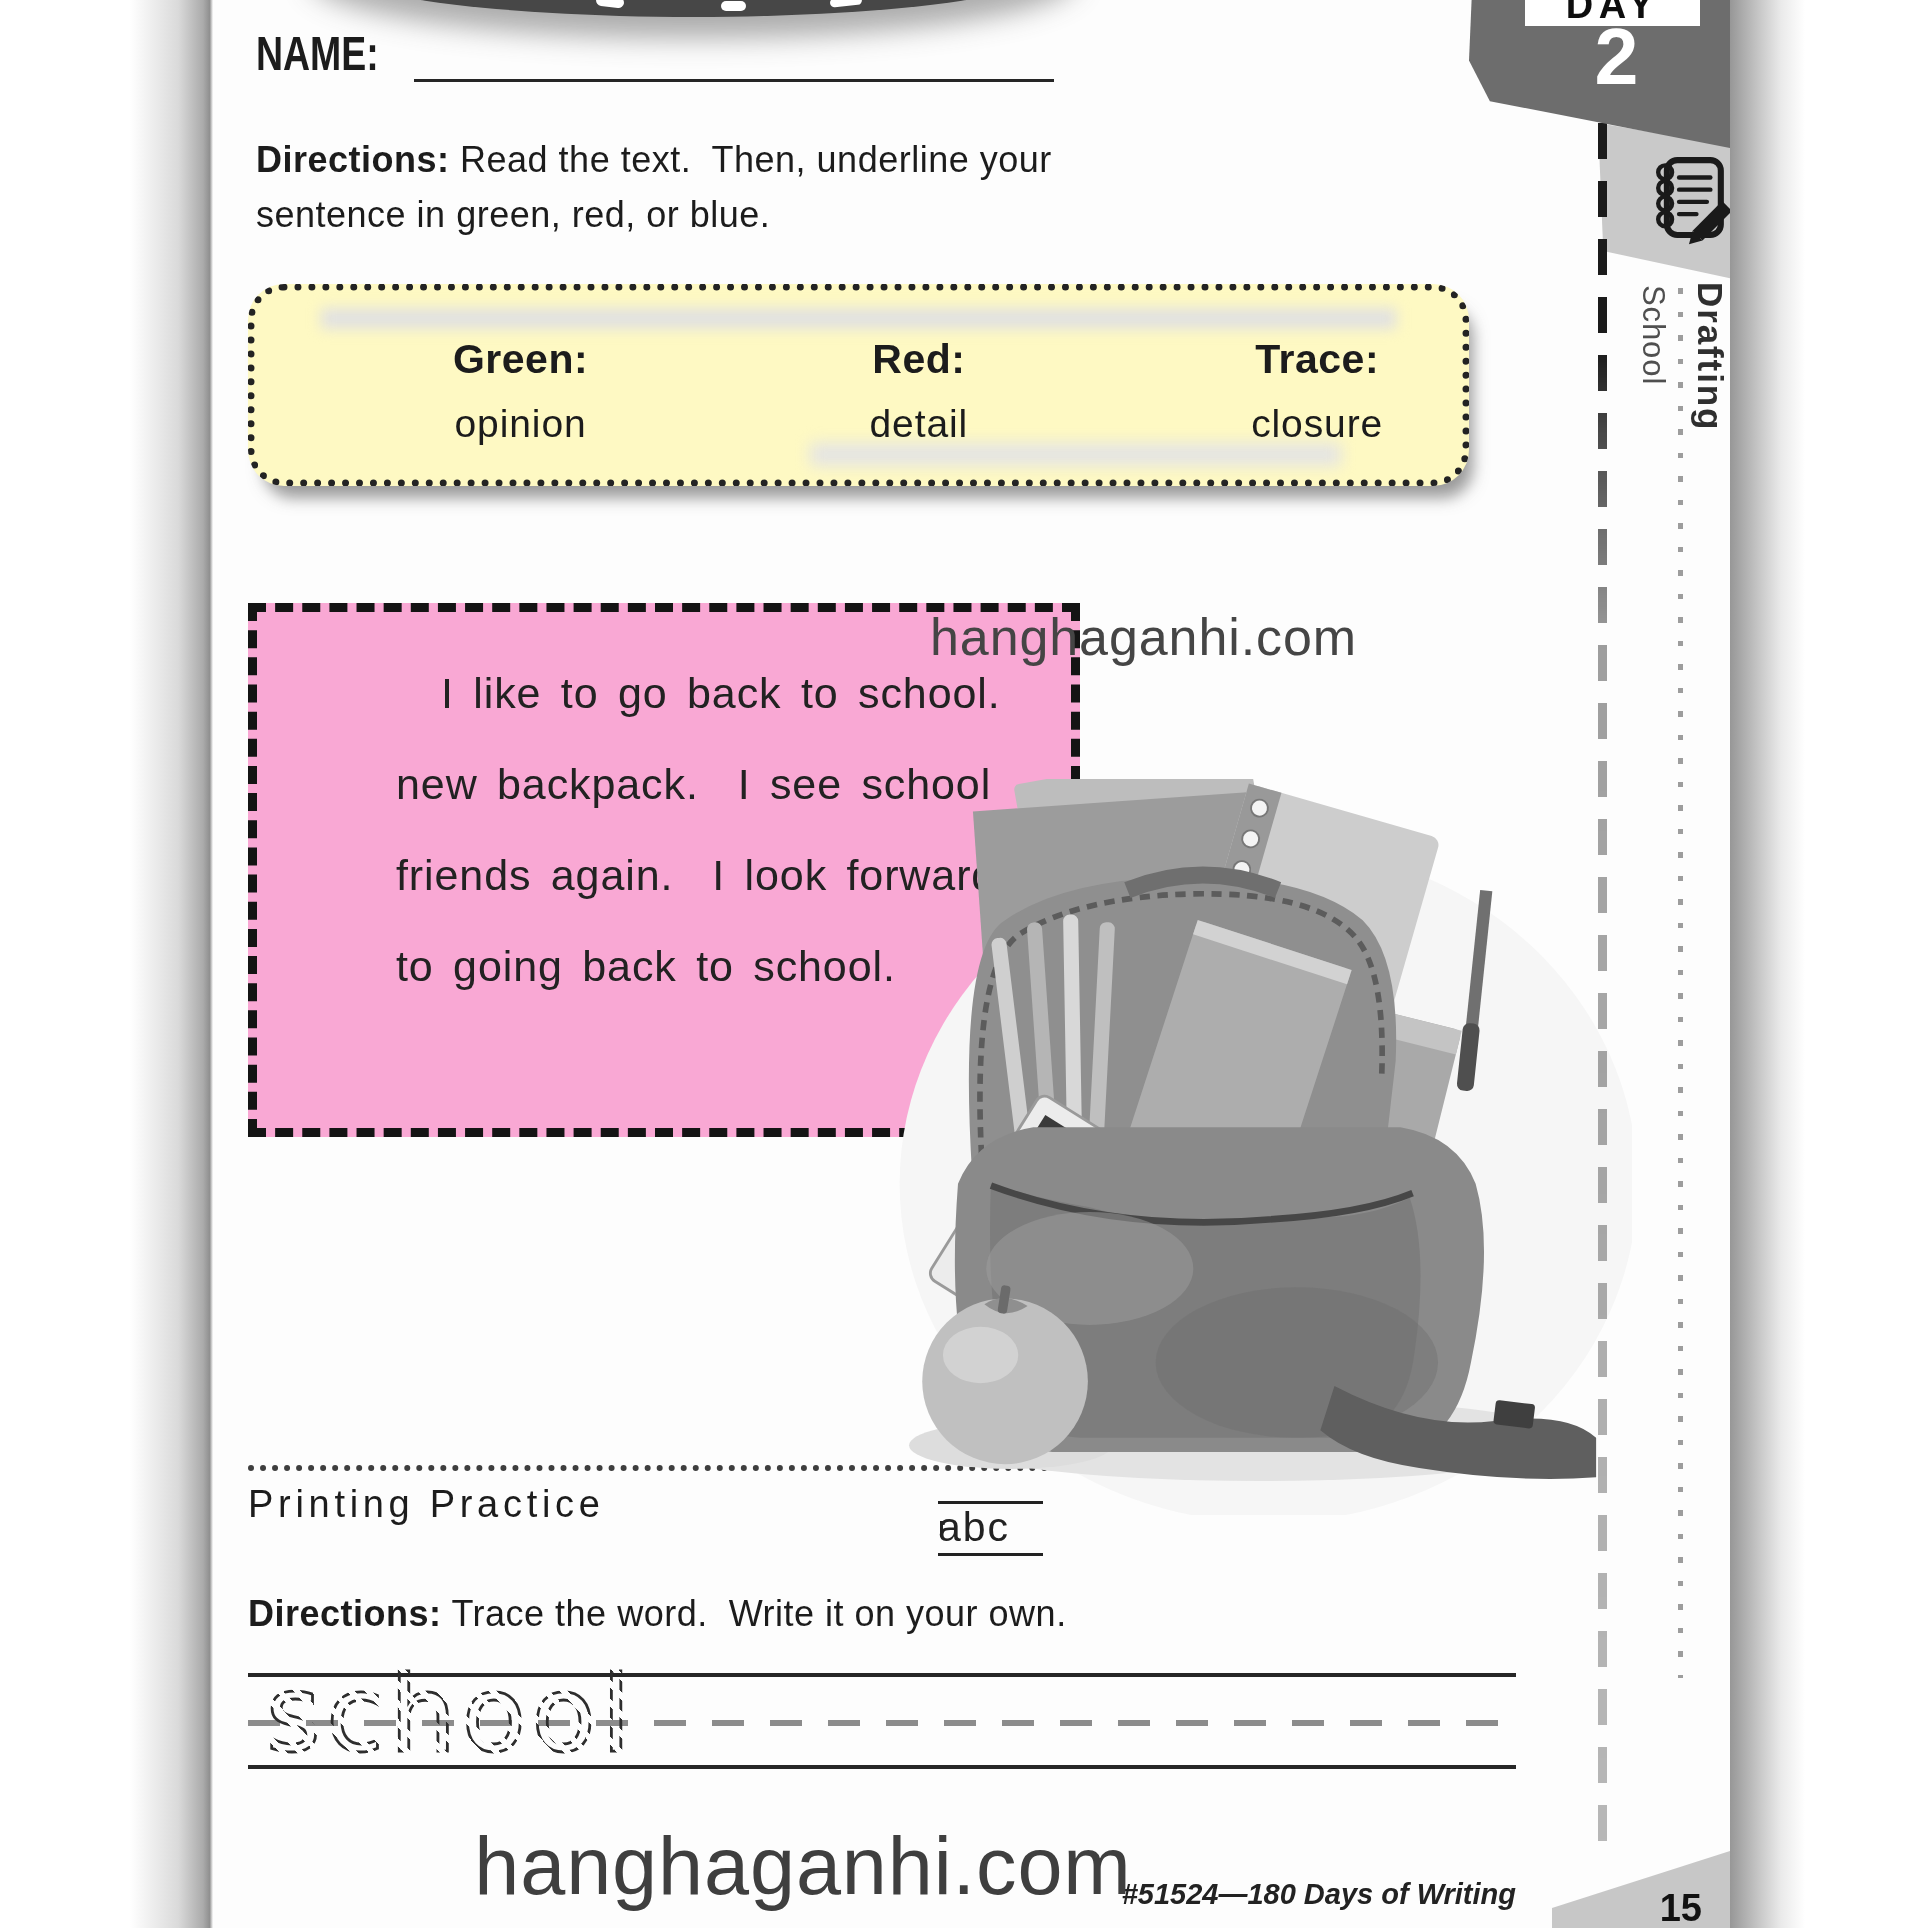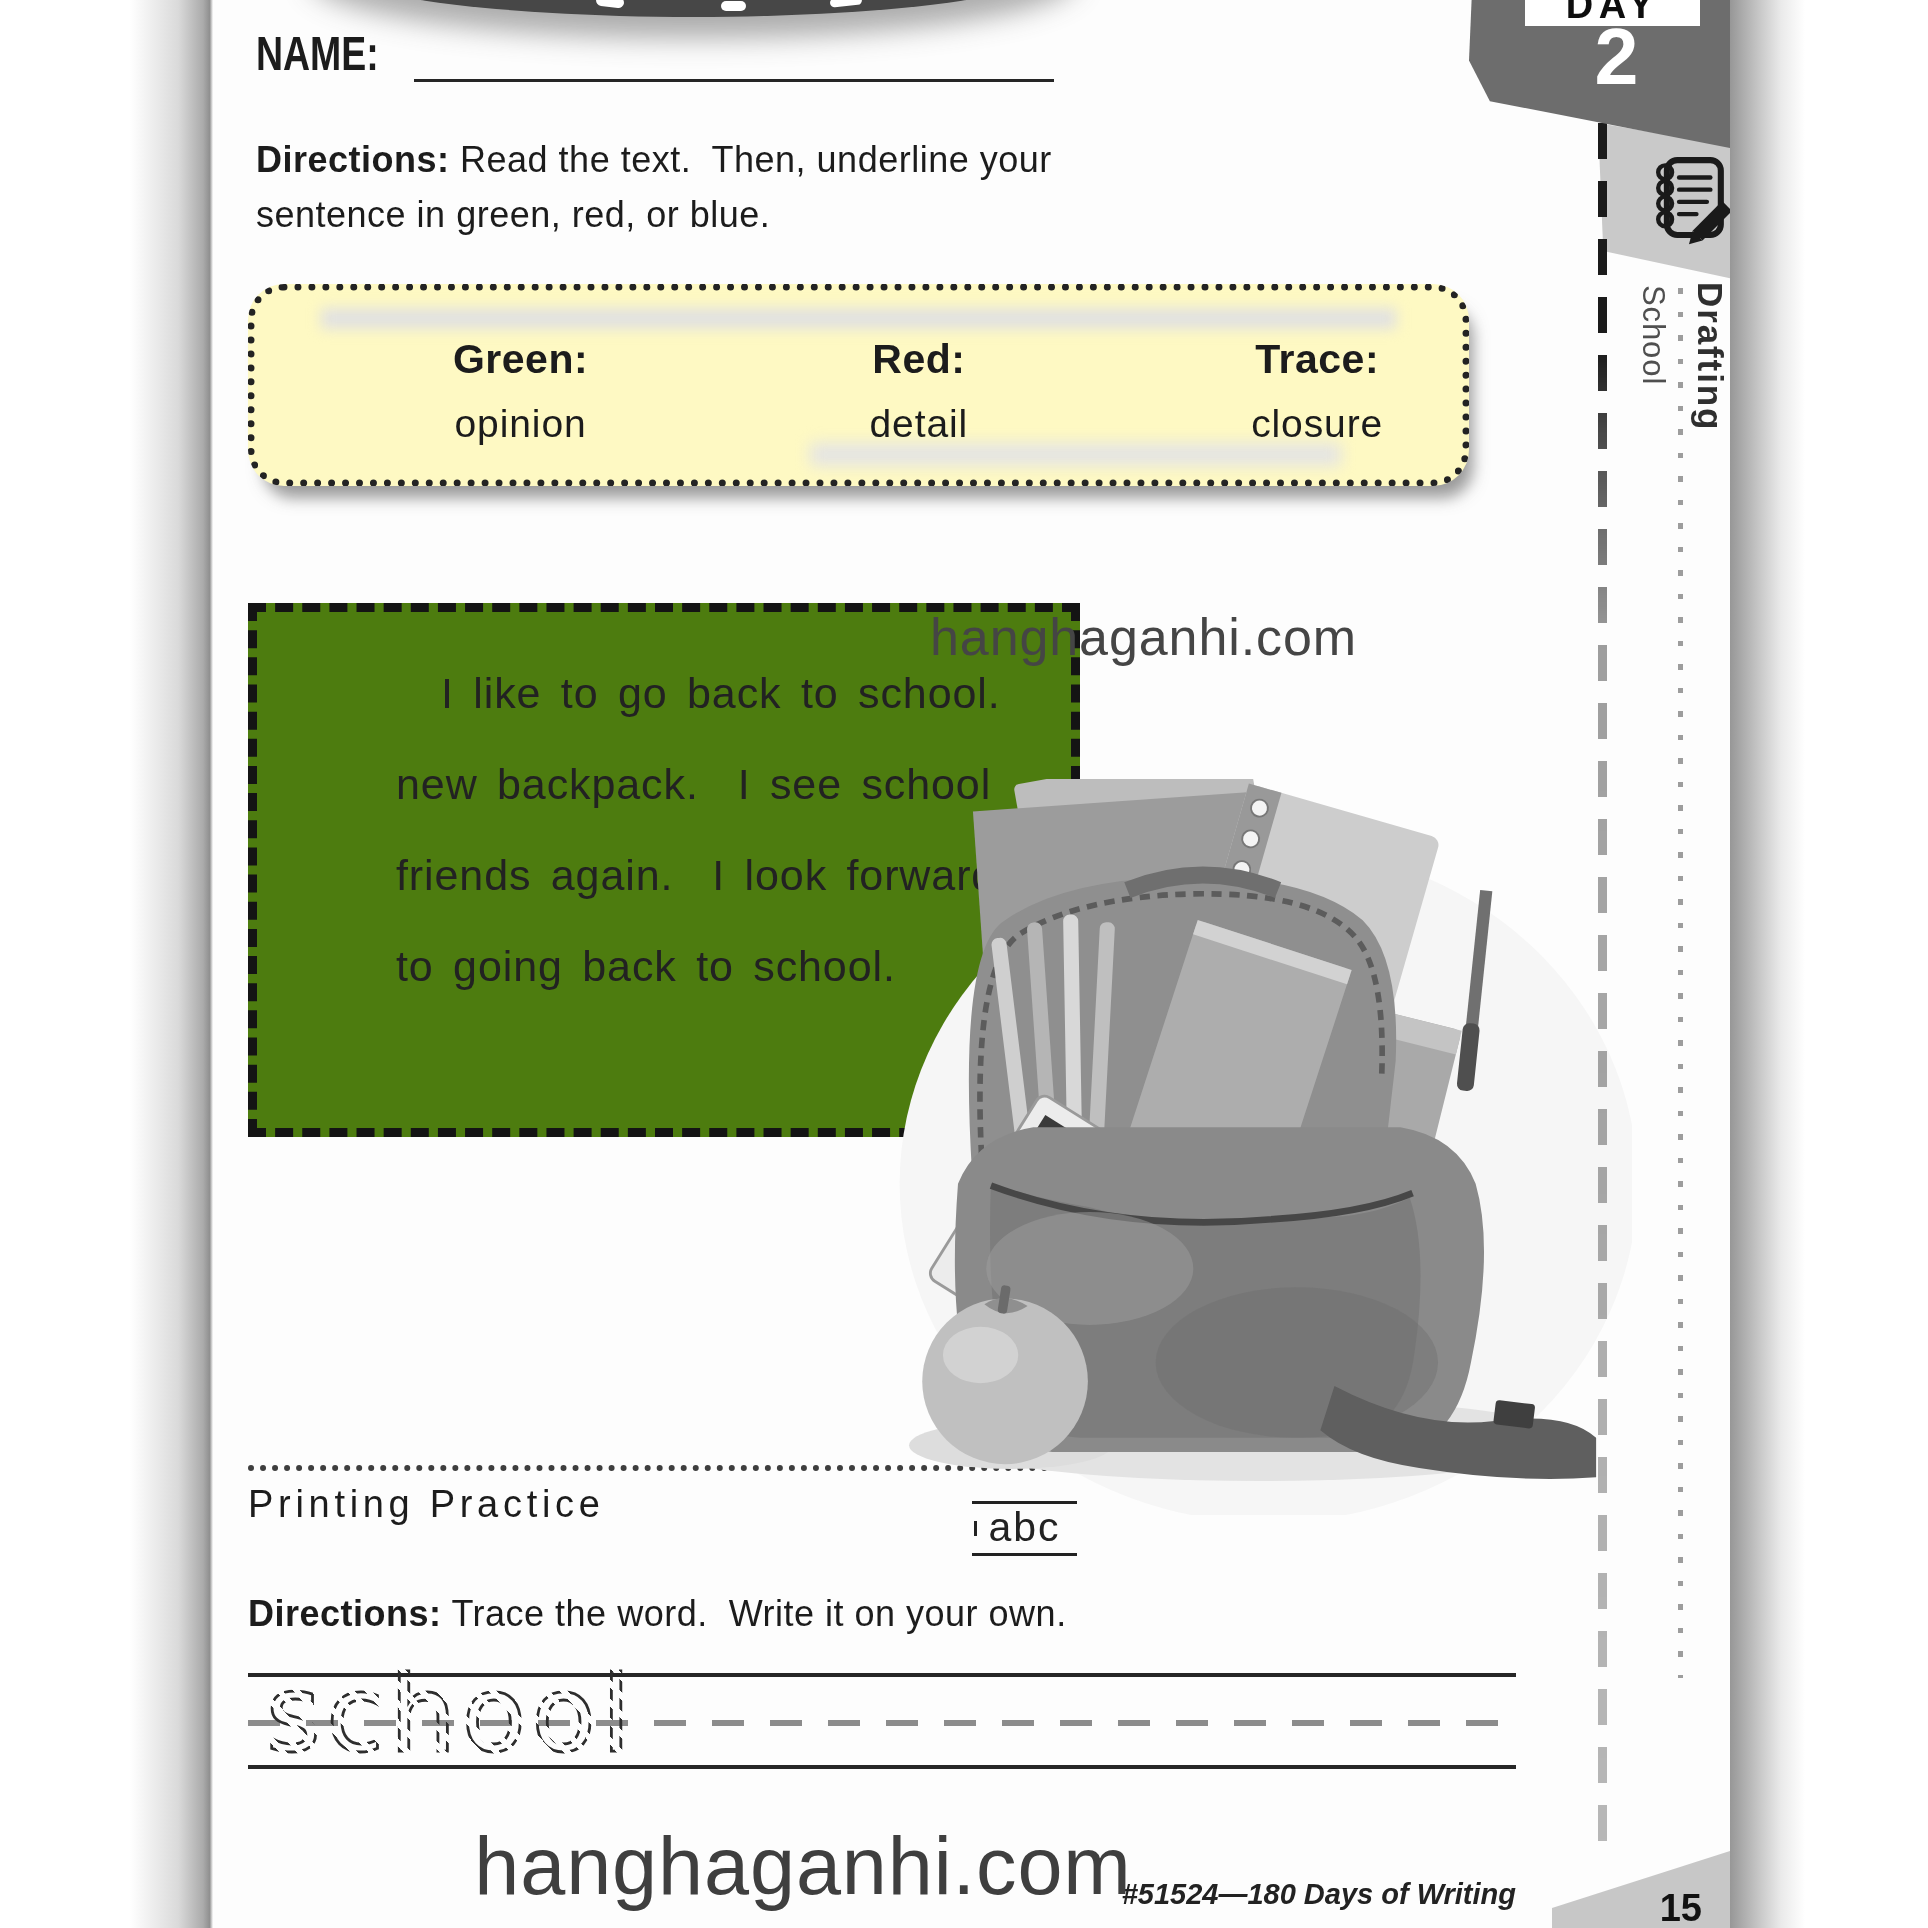--- a/index.html
+++ b/index.html
@@ -40,33 +40,33 @@
     box-shadow:9.4px 17px 15px -5.6px rgba(75,75,75,.55);}
   .ghost-a{position:absolute; left:66px; right:66px; top:17px; height:21px; background:#e1e1e1; filter:blur(6.6px);}
   .ghost-b{position:absolute; left:46%; width:44%; bottom:13px; height:22.6px; background:#e4e4e4; filter:blur(7.5px);}
   .key-col{position:absolute; top:45px; transform:translateX(-50%); text-align:center;}
   .k0{left:22%;} .k1{left:55%;} .k2{left:88%;}
   .key-label{font-size:41px; font-weight:800; letter-spacing:0.5px;}
   .key-value{font-size:39px; margin-top:19px; letter-spacing:0.9px;}
 
   
   .passage-box{left:248px; top:603px; width:832px; height:534px; box-sizing:border-box;
-    border:9.4px dashed #141414; background:#4d7c0f; z-index:3;
+    border:9.4px dashed #141414; background:#f9a8d4; z-index:3;
     padding:36px 24.5px 0 139px;}
   .p-line{font-size:43px; line-height:91px; letter-spacing:0.9px; word-spacing:6.6px; color:#222;}
   .indent{text-indent:45px;}
 
   
   .photo{left:892px; top:779px; width:740px; height:736px; z-index:5;}
 
   
   .dots-sep{left:248px; top:1465px; width:812px; border-top:6.6px dotted #3e3e3e; z-index:3;}
   .pp-head{left:248px; top:1483px; font-size:38px; font-weight:400; letter-spacing:4.7px; z-index:3;}
-  .abc-icon{left:972px; top:1501px; width:105px; height:49px; z-index:3;
-    border-top:3.8px solid #222; border-bottom:3.8px solid #222; text-align:center;}
+  .abc-icon{left:938px; top:1501px; width:105px; height:49px; z-index:3;
+    border-top:3.8px solid #222; border-bottom:3.8px solid #222; }
   .abc-icon .t{font-size:41px; line-height:47px; color:#222; letter-spacing:1.9px;}
   .abc-tick{position:absolute; left:1.9px; top:17px; width:2.8px; height:15px; background:#222;}
   .dir2{left:248px; top:1593px; width:1130px; font-size:36px; z-index:3; letter-spacing:0.5px;}
 
   .line-top{left:248px; top:1673px; width:1268px; border-top:4.7px solid #272727; z-index:3;}
   .line-mid{left:248px; top:1720px; width:1268px; height:5.6px; z-index:3;
     background:repeating-linear-gradient(90deg,#8c8c8c 0 32px,transparent 32px 58px);}
   .line-bot{left:248px; top:1765px; width:1268px; border-top:4.7px solid #272727; z-index:3;}
   .trace-word{left:266px; top:1663px; font-family:"DejaVu Sans",sans-serif; font-size:105px; line-height:105px;
     letter-spacing:5.6px; color:transparent; -webkit-text-stroke:2.8px #2e2e2e; z-index:4;

